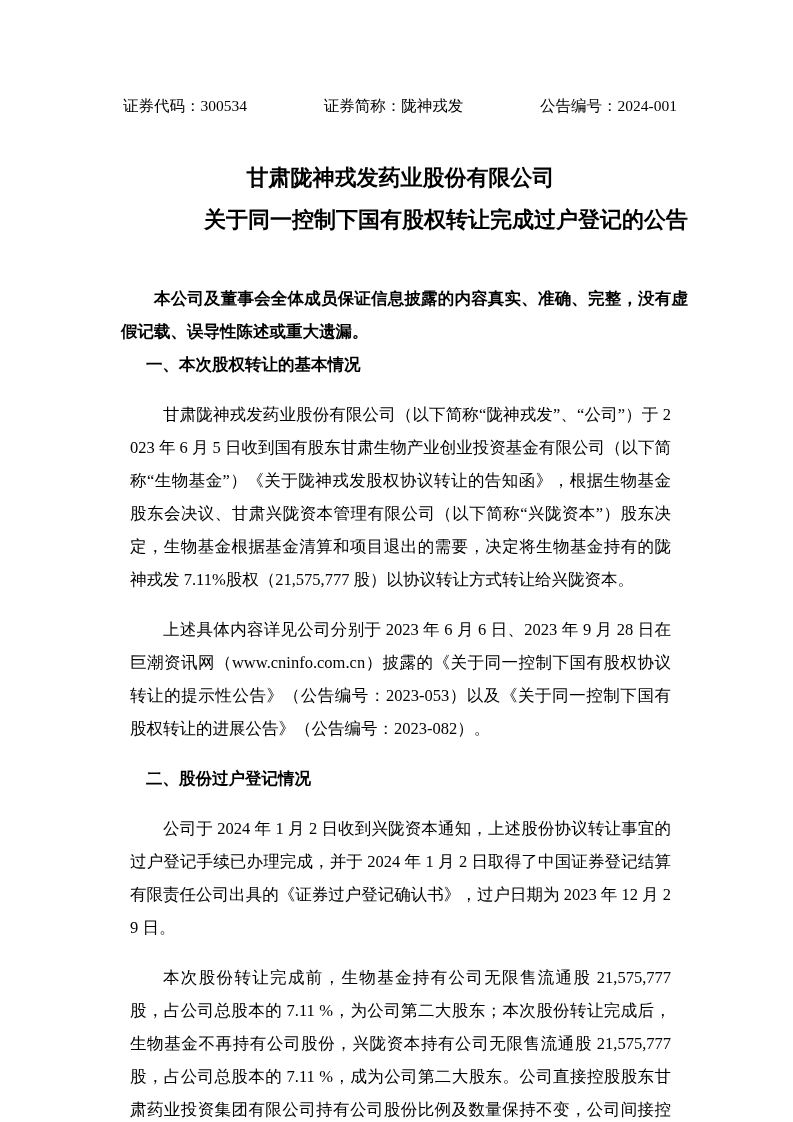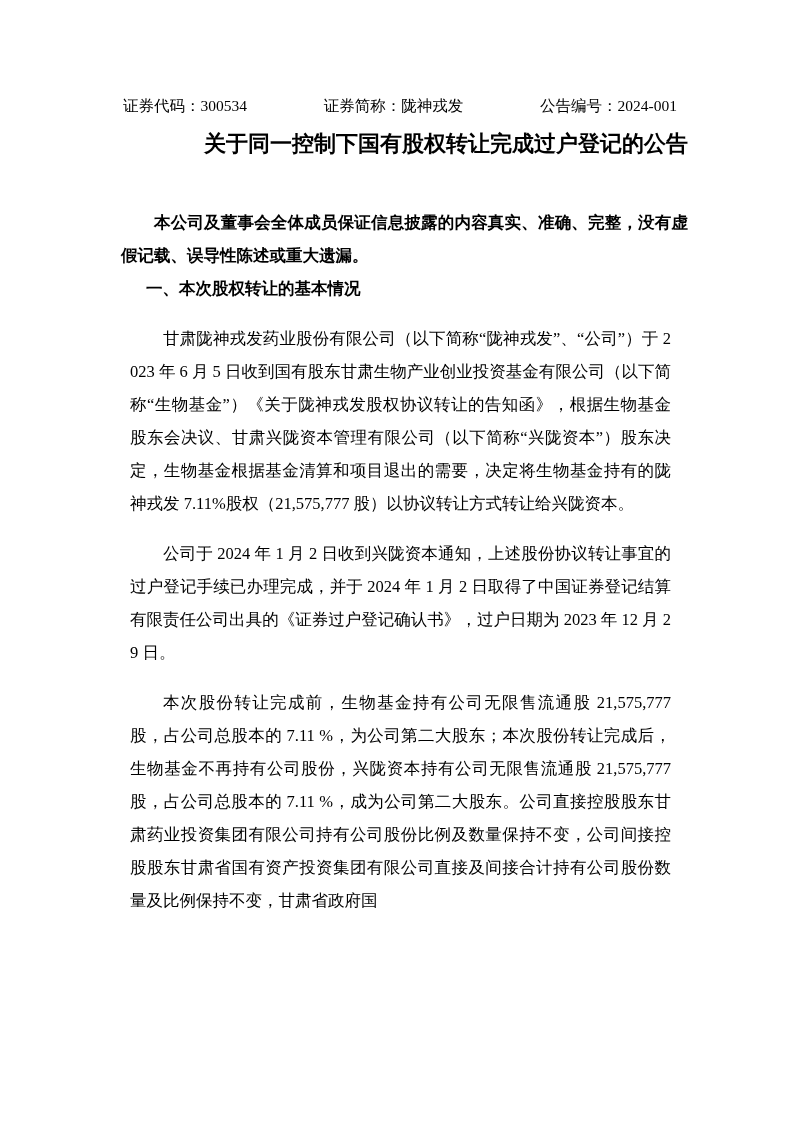--- a/index.html
+++ b/index.html
@@ -77,24 +77,27 @@
 
 <div class="page">
   <div class="content">
 
     <div class="doc-header">
       <span>证券代码：300534</span>
       <span>证券简称：陇神戎发</span>
       <span>公告编号：2024-001</span>
     </div>
 
+    <h1 class="title-company">甘肃陇神戎发药业股份有限公司</h1>
     <h2 class="title-subject">关于同一控制下国有股权转让完成过户登记的公告</h2>
 
     <p class="declaration">本公司及董事会全体成员保证信息披露的内容真实、准确、完整，没有虚假记载、误导性陈述或重大遗漏。</p>
 
     <h3 class="section-heading gap-before">一、本次股权转让的基本情况</h3>
     <p class="body-para">甘肃陇神戎发药业股份有限公司（以下简称“陇神戎发”、“公司”）于 2023 年 6 月 5 日收到国有股东甘肃生物产业创业投资基金有限公司（以下简称“生物基金”）《关于陇神戎发股权协议转让的告知函》，根据生物基金股东会决议、甘肃兴陇资本管理有限公司（以下简称“兴陇资本”）股东决定，生物基金根据基金清算和项目退出的需要，决定将生物基金持有的陇神戎发 7.11%股权（21,575,777 股）以协议转让方式转让给兴陇资本。</p>
+    <p class="body-para">上述具体内容详见公司分别于 2023 年 6 月 6 日、2023 年 9 月 28 日在巨潮资讯网（www.cninfo.com.cn）披露的《关于同一控制下国有股权协议转让的提示性公告》（公告编号：2023-053）以及《关于同一控制下国有股权转让的进展公告》（公告编号：2023-082）。</p>
 
+    <h3 class="section-heading">二、股份过户登记情况</h3>
     <p class="body-para">公司于 2024 年 1 月 2 日收到兴陇资本通知，上述股份协议转让事宜的过户登记手续已办理完成，并于 2024 年 1 月 2 日取得了中国证券登记结算有限责任公司出具的《证券过户登记确认书》，过户日期为 2023 年 12 月 29 日。</p>
     <p class="body-para">本次股份转让完成前，生物基金持有公司无限售流通股 21,575,777 股，占公司总股本的 7.11 %，为公司第二大股东；本次股份转让完成后，生物基金不再持有公司股份，兴陇资本持有公司无限售流通股 21,575,777 股，占公司总股本的 7.11 %，成为公司第二大股东。公司直接控股股东甘肃药业投资集团有限公司持有公司股份比例及数量保持不变，公司间接控股股东甘肃省国有资产投资集团有限公司直接及间接合计持有公司股份数量及比例保持不变，甘肃省政府国</p>
 
   </div>
 </div>
 
 </body></html>

